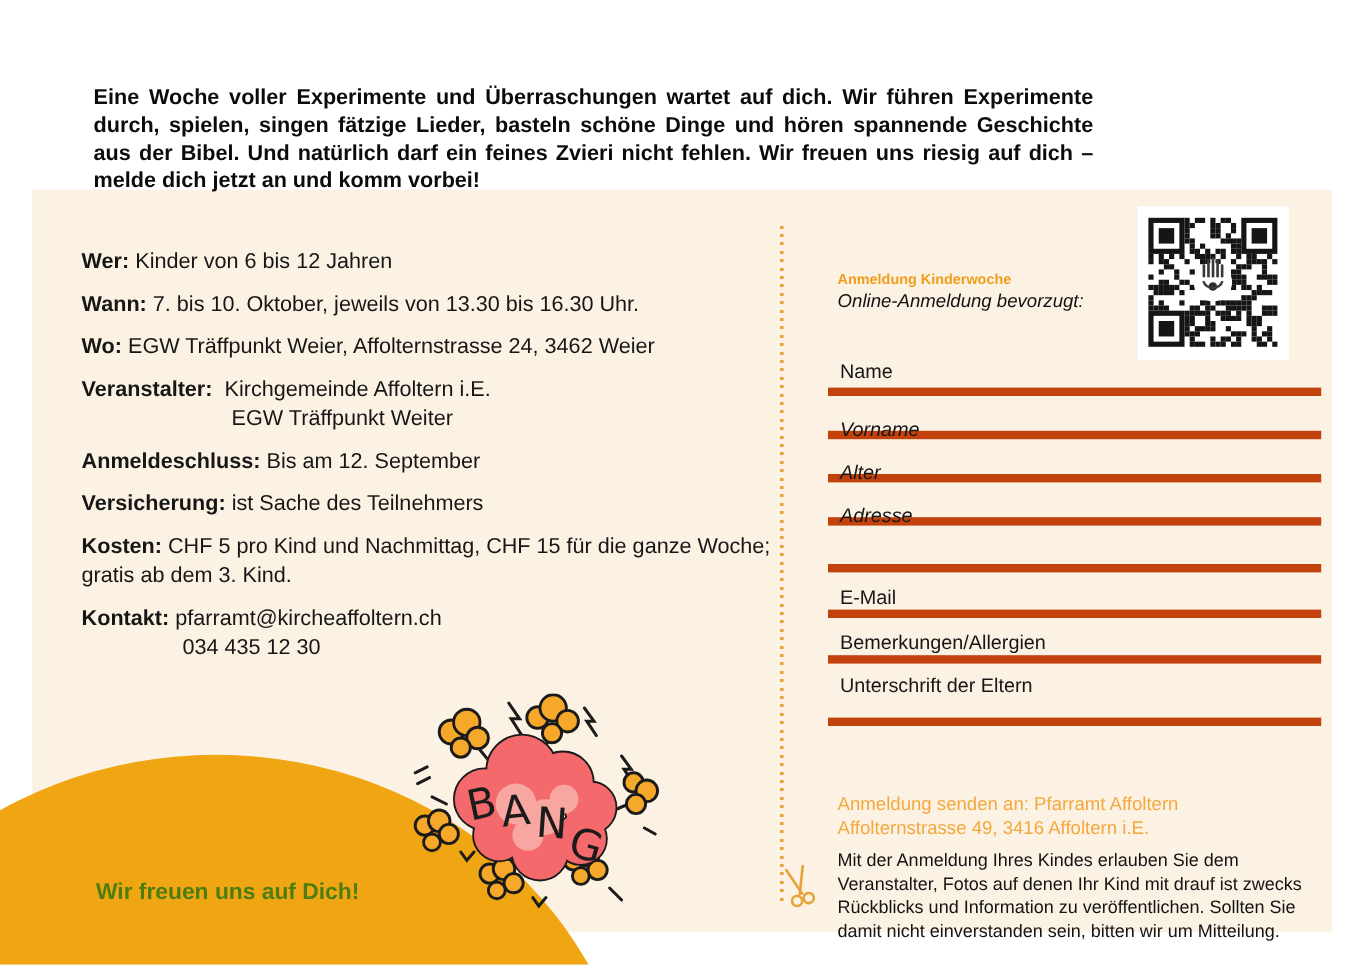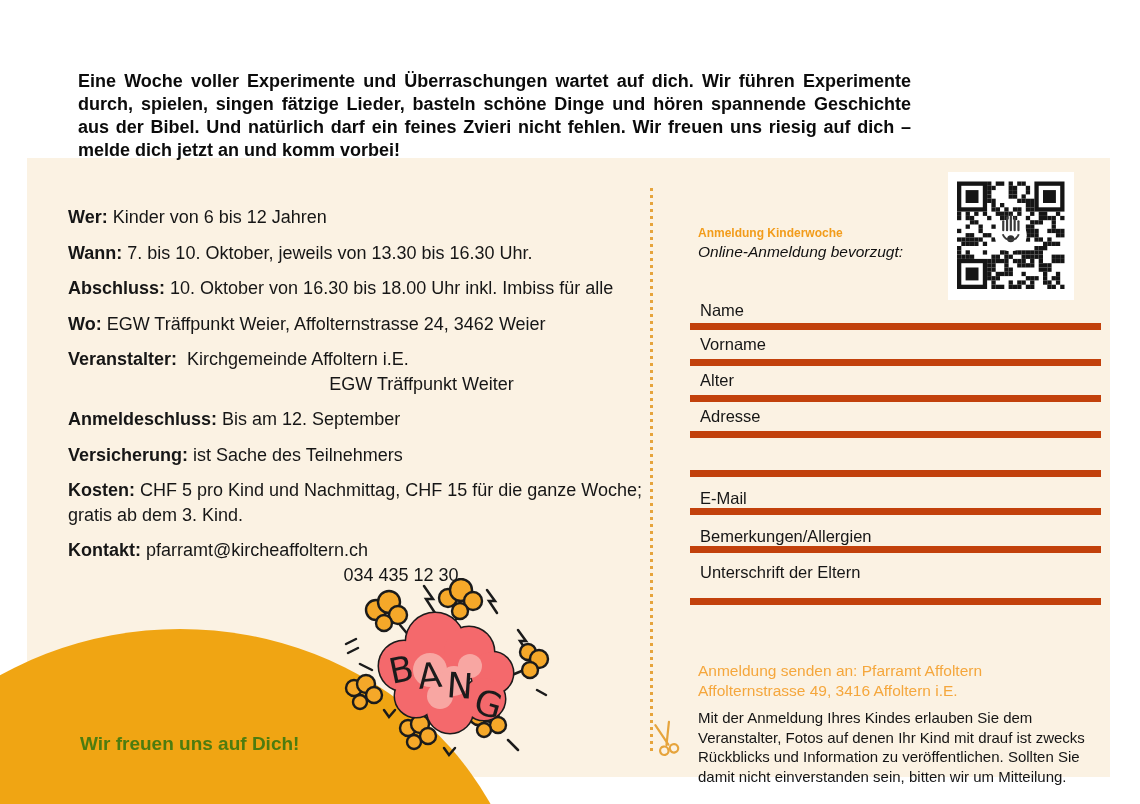--- a/index.html
+++ b/index.html
@@ -14,38 +14,38 @@
   }
   
   .panel{position:absolute;left:27px;top:158px;width:1083px;height:619px;background:#FBF2E3;}
   
   .blob{position:absolute;left:-170px;top:629px;width:700px;height:650px;border-radius:50%;background:#F0A513;}
   .blob-text{position:absolute;left:80px;top:733px;color:#4d7c0f;font-weight:bold;font-size:19px;}
   
   .details{position:absolute;left:68px;top:205px;width:582px;font-size:18px;line-height:24.5px;color:#161616;}
   .detail-item{margin-bottom:11px;}
   .detail-item b{font-weight:bold;}
-  .detail-sub{padding-left:125px;text-align:center;}
+  .detail-sub{padding-left:125px;}
   .detail-sub.phone{padding-left:84px;}
   
   .divider{
     position:absolute;left:650px;top:188px;width:2.5px;height:566px;
     background:repeating-linear-gradient(to bottom,#E6A43C 0 2.5px,transparent 2.5px 7px);
   }
   .scissors{position:absolute;left:648px;top:720px;width:36px;height:38px;}
   
   .reg-header{position:absolute;left:698px;top:226px;width:250px;}
   .reg-title{font-size:12px;font-weight:bold;color:#F29C1B;}
   .reg-sub{font-size:15.5px;color:#111;margin-top:3px;font-style:italic;}
   .qr-box{position:absolute;left:948px;top:172px;width:126px;height:128px;background:#ffffff;}
   .form{position:absolute;left:690px;top:292px;width:411px;}
   .form-row{box-sizing:border-box;border-bottom:7px solid #c2410c;}
   .form-row .lbl{margin-left:10px;font-size:16.5px;color:#161616;display:inline-block;}
   .r1{height:38px;padding-top:9px;}
-  .r2,.r3,.r4{height:36px;padding-top:5px;}
+  .r2,.r3,.r4{height:36px;padding-top:19px;font-style:italic;}
   .r5{height:39px;}
   .r6,.r7,.r8{height:38px;padding-top:12px;}
   .r9{height:52px;padding-top:10px;}
   
   .send{position:absolute;left:698px;top:661px;width:414px;}
   .send-address{color:#F5A73D;font-size:15.5px;line-height:20px;}
   .notice{margin-top:7px;font-size:15px;line-height:19.5px;color:#141414;width:412px;}
   
   .bang-svg{position:absolute;left:332px;top:578px;}
 </style>
@@ -56,21 +56,20 @@
 
   <div class="panel"></div>
 
   <div class="intro">Eine Woche voller Experimente und Überraschungen wartet auf dich. Wir führen Experimente durch, spielen, singen fätzige Lieder, basteln schöne Dinge und hören spannende Geschichte aus der Bibel. Und natürlich darf ein feines Zvieri nicht fehlen. Wir freuen uns riesig auf dich – melde dich jetzt an und komm vorbei!</div>
 
   <div class="blob"></div>
 
   <div class="details">
     <div class="detail-item"><b>Wer:</b> <span>Kinder von 6 bis 12 Jahren</span></div>
     <div class="detail-item"><b>Wann:</b> <span>7. bis 10. Oktober, jeweils von 13.30 bis 16.30 Uhr.</span></div>
-    <div class="detail-item"><b>Abschluss:</b> <span>10. Oktober von 16.30 bis 18.00 Uhr inkl. Imbiss für alle</span></div>
     <div class="detail-item"><b>Wo:</b> <span>EGW Träffpunkt Weier, Affolternstrasse 24, 3462 Weier</span></div>
     <div class="detail-item"><b>Veranstalter:</b>&nbsp; <span>Kirchgemeinde Affoltern i.E.</span>
       <div class="detail-sub">EGW Träffpunkt Weiter</div>
     </div>
     <div class="detail-item"><b>Anmeldeschluss:</b> <span>Bis am 12. September</span></div>
     <div class="detail-item"><b>Versicherung:</b> <span>ist Sache des Teilnehmers</span></div>
     <div class="detail-item"><b>Kosten:</b> <span>CHF 5 pro Kind und Nachmittag, CHF 15 für die ganze Woche; gratis ab dem 3. Kind.</span></div>
     <div class="detail-item"><b>Kontakt:</b> <span>pfarramt@kircheaffoltern.ch</span>
       <div class="detail-sub phone">034 435 12 30</div>
     </div>

